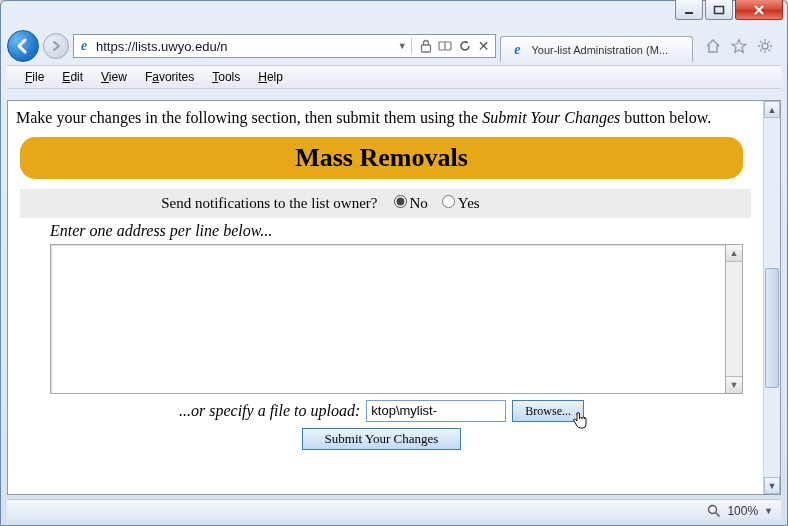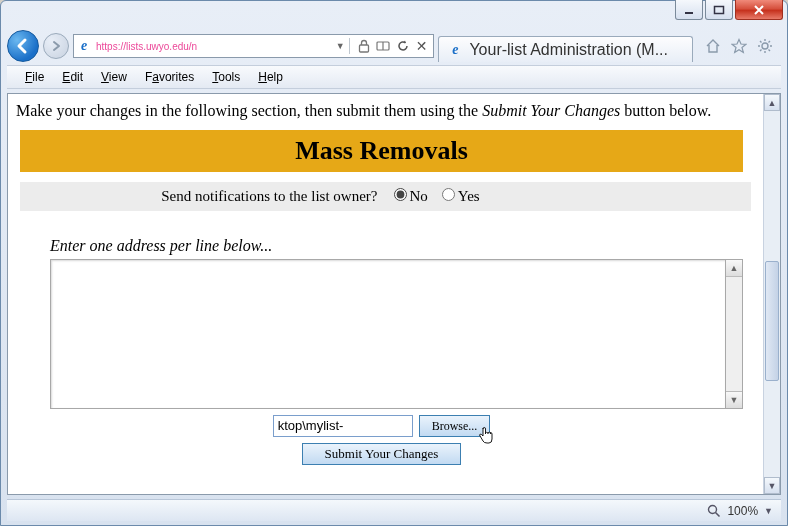--- a/index.html
+++ b/index.html
@@ -67,48 +67,48 @@
     display: flex; align-items: center;
     padding: 0 2px;
     gap: 4px;
   }
   .ie-e {
     width: 16px; height: 16px;
     display:flex; align-items:center; justify-content:center;
     font-family: Georgia, serif; font-style: italic; font-weight: bold;
     color: #1a6fc8; font-size: 14px;
   }
-  .addr-text { flex: 1; font-size: 10px; color: #ec4899; white-space: nowrap; overflow: hidden; font-family: "Segoe UI", sans-serif;}
+  .addr-text { flex: 1; font-size: 13px; color: #0f172a; white-space: nowrap; overflow: hidden; font-family: "Segoe UI", sans-serif;}
   .addr-icons { display: flex; align-items: center; gap: 6px; padding: 0 4px; color: #555; }
   .addr-sep { width:1px; height:16px; background:#c0c8d0; }
   .tab {
     height: 26px;
     background: linear-gradient(#fdfdfe, #e8eef7);
     border: 1px solid #9aaabb;
     border-bottom: none;
     border-radius: 3px 3px 0 0;
     display: flex; align-items: center;
     padding: 0 8px; gap: 6px;
     min-width: 190px;
     margin-top: 6px;
   }
-  .tab-title { font-size: 16px; color: #333; white-space: nowrap; overflow: hidden; }
+  .tab-title { font-size: 11px; color: #333; white-space: nowrap; overflow: hidden; }
   .tab-close-placeholder { width: 10px; }
   .chrome-icons { display: flex; gap: 10px; padding: 0 8px; color: #7a8a9a; }
   .chrome-icons span, .chrome-icons svg { width:16px; height:16px; display:flex; align-items:center; justify-content:center; font-size:14px;}
 
   
   .menubar {
     height: 24px;
     background: linear-gradient(#f8fafd, #e4eaf3);
     border-top: 1px solid #c4cedc;
     border-bottom: 1px solid #c4cedc;
     display: flex; align-items: center;
     padding: 0 10px; gap: 2px;
-    margin: 2px 6px 4px 6px;
+    margin: 2px 6px 11px 6px;
     font-size: 12px;
   }
   .menu-item { padding: 2px 8px; }
   .menu-item u { text-decoration: underline; }
 
   
   .viewport-wrap {
     flex: 1;
     margin: 0 6px 4px 6px;
     border: 1px solid #8a9aab;
@@ -148,30 +148,31 @@
   .intro em { font-style: italic; }
 
   .mass-head {
     background: #e6a817;
     text-align: center;
     font-family: "Times New Roman", serif;
     font-weight: bold;
     font-size: 26px;
     padding: 6px 0;
     margin: 0 4px 10px 4px;
+    border-radius: 15px;
   }
 
   .opt-table { width: 100%; border-collapse: collapse; margin: 0 4px; }
   .opt-table td { background: #ececec; padding: 6px 8px; font-size: 15px; }
   .opt-table tr + tr td { border-top: 8px solid #be185d; }
   .opt-table td.label { text-align: right; width: 50%; }
   .radio-pair { display:flex; gap:14px; align-items:center; }
   .radio-pair input { margin-right:3px; accent-color:#444; }
 
-  .enter-label { font-style: italic; margin: 26px 4px 4px 34px; }
+  .enter-label { font-style: italic; margin: 4px 4px 4px 34px; }
 
   .addr-box-wrap { margin: 0 4px 6px 34px; display:flex; }
   textarea.addr-box {
     flex:1; height: 150px;
     border: 1px solid #a8a8a8;
     box-shadow: inset 1px 1px 2px rgba(0,0,0,.15);
     font-family: monospace; font-size: 13px;
     resize: none;
     padding: 4px;
   }
@@ -365,20 +366,21 @@
       <div class="addr-box-wrap">
         <textarea class="addr-box" style=""></textarea>
         <div class="ta-scroll">
           <div class="sbtn">▲</div>
           <div class="tr"></div>
           <div class="sbtn">▼</div>
         </div>
       </div>
 
       <div class="upload-row">
+        <span>...or specify a file to upload:</span>
         <span class="file-field">ktop\mylist-subscribers.txt</span>
         <button class="browse-btn">
           <span>Browse...</span>
           <span class="cursor-hand">
             <svg width="18" height="20" viewBox="0 0 18 20">
                 <path d="M6 2 V10 L4.5 8.5 Q3 7.5 2.5 9 L6 15 Q7 17 10 17 H12 Q15 17 15 13 V8 Q15 6.5 13.5 6.5 V8 M13.5 6.5 Q12 5.5 11 7 V8 M11 7 Q9.5 5.5 8.5 7 V8 M8.5 7 V3 Q8.5 1.5 7.25 1.5 Q6 1.5 6 3" fill="#fff" stroke="#000" stroke-width="0.9" stroke-linejoin="round"></path>
               </svg>
           </span>
         </button>
       </div>

